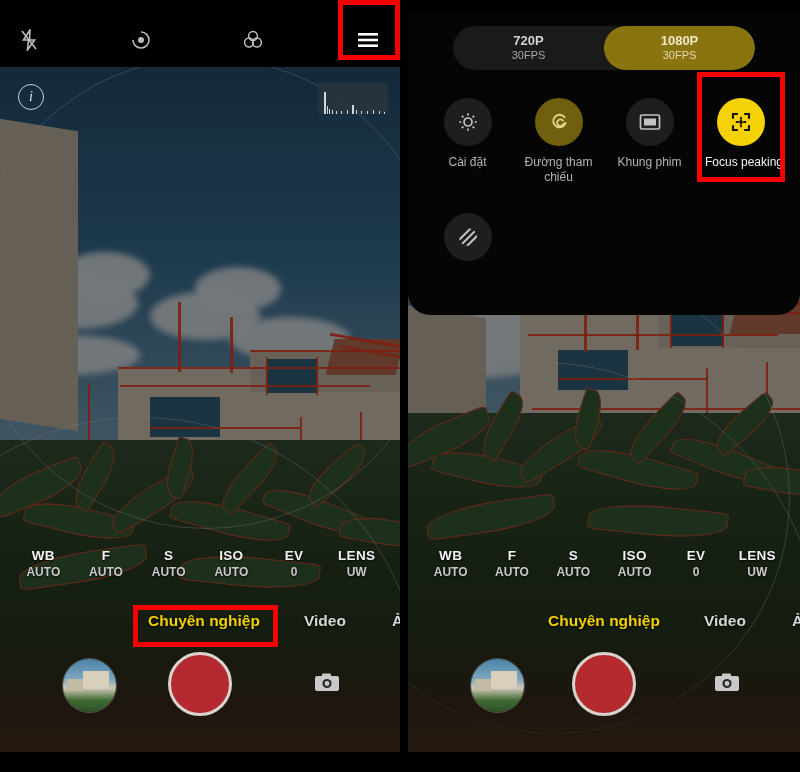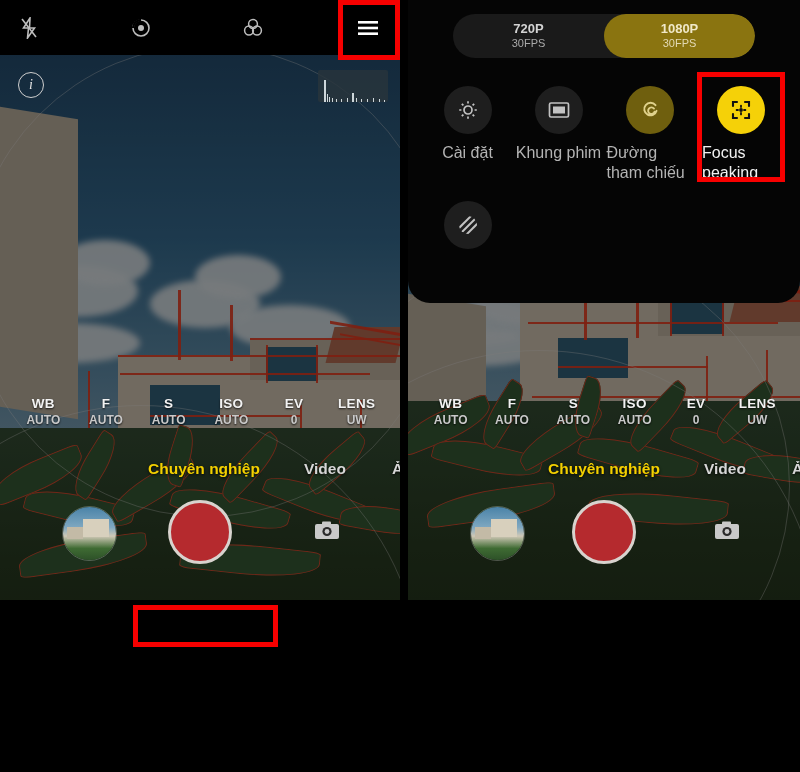--- a/index.html
+++ b/index.html
@@ -1,19 +1,19 @@
 <!DOCTYPE html>
 <html><head>
 <meta charset="utf-8">
 <style>
   html,body{margin:0;padding:0;background:#000;}
   body{width:800px;height:772px;font-family:"Liberation Sans",sans-serif;overflow:hidden;}
   .stage{position:relative;width:800px;height:772px;background:#000;}
 
-  .panel{position:absolute;top:0;height:600px;overflow:hidden;background:#000;}
+  .panel{position:absolute;top:12px;height:740px;overflow:hidden;background:#000;}
   .panel-left{left:0;width:400px;}
   .panel-right{left:408px;width:392px;}
 
   
   .viewfinder{position:absolute;left:0;width:100%;overflow:hidden;background:#2b4a63;}
   .vf-left{top:55px;height:717px;}
   .vf-right{top:0;height:772px;}
 
   .sky{position:absolute;left:0;top:0;width:100%;height:58%;
        background:linear-gradient(180deg,#1d4a6e 0%,#2f6a92 45%,#5e90ae 78%,#86a9bd 100%);}
@@ -97,21 +97,21 @@
   .res.sel .res-s{color:#e2d9b4;}
 
   .optgrid{position:absolute;left:0;top:78px;width:100%;display:flex;flex-wrap:wrap;
            padding:0 14px;box-sizing:border-box;}
   .opt{width:25%;box-sizing:border-box;display:flex;flex-direction:column;
        align-items:center;padding-top:8px;height:115px;}
   .opt-ic{width:48px;height:48px;border-radius:50%;background:#1e1e1e;
           display:flex;align-items:center;justify-content:center;color:#c2c2c2;}
   .opt-ic.dim{background:#6f5f0e;color:#ded08a;}
   .opt-ic.on{background:#f5d108;color:#141414;}
-  .opt-l{margin-top:9px;font-size:16px;color:#b4b4b4;text-align:left;line-height:1.25;
+  .opt-l{margin-top:9px;font-size:12px;color:#b4b4b4;text-align:center;line-height:1.25;
          max-width:86px;}
   .opt.active .opt-l{color:#f2f2f2;margin-left:7px;}
 
   
   .redbox{position:absolute;border:5px solid #f70000;box-sizing:border-box;z-index:30;
           pointer-events:none;}
   #rb-menu{left:338px;top:0px;width:62px;height:60px;}
   #rb-mode{left:133px;top:605px;width:145px;height:42px;}
   #rb-focus{left:697px;top:72px;width:88px;height:110px;}
 </style>
@@ -344,36 +344,36 @@
           <div class="opt-ic">
             <svg width="22" height="22" viewBox="0 0 22 22" fill="none" stroke="#c2c2c2" stroke-width="1.7">
               <circle cx="11" cy="11" r="4"></circle>
               <path d="M11 2.2v2.2M11 17.6v2.2M2.2 11h2.2M17.6 11h2.2M4.8 4.8l1.6 1.6M15.6 15.6l1.6 1.6M17.2 4.8l-1.6 1.6M6.4 15.6l-1.6 1.6"></path>
             </svg>
           </div>
           <div class="opt-l">Cài đặt</div>
         </div>
 
         <div class="opt">
+          <div class="opt-ic dim">
+            <svg width="22" height="22" viewBox="0 0 22 22" fill="none" stroke="#e0d28c" stroke-width="1.9" stroke-linecap="round">
+              <path d="M16.5 6.2a6.3 6.3 0 1 0 1.1 5.6M15 9.6a3.3 3.3 0 1 0 .6 3"></path>
+            </svg>
+          </div>
+          <div class="opt-l">Đường tham chiếu</div>
+        </div>
+
+        <div class="opt">
           <div class="opt-ic">
             <svg width="24" height="20" viewBox="0 0 24 20" fill="none" stroke="#c2c2c2" stroke-width="1.7">
               <rect x="2.5" y="3" width="19" height="14" rx="1.5"></rect>
               <rect x="6" y="6.5" width="12" height="7" fill="#c2c2c2" stroke="none"></rect>
             </svg>
           </div>
           <div class="opt-l">Khung phim</div>
-        </div>
-
-        <div class="opt">
-          <div class="opt-ic dim">
-            <svg width="22" height="22" viewBox="0 0 22 22" fill="none" stroke="#e0d28c" stroke-width="1.9" stroke-linecap="round">
-              <path d="M16.5 6.2a6.3 6.3 0 1 0 1.1 5.6M15 9.6a3.3 3.3 0 1 0 .6 3"></path>
-            </svg>
-          </div>
-          <div class="opt-l">Đường tham chiếu</div>
         </div>
 
         <div class="opt active">
           <div class="opt-ic on">
             <svg width="22" height="22" viewBox="0 0 22 22" fill="none" stroke="#111111" stroke-width="2.1" stroke-linecap="round">
               <path d="M3 7V3h4M19 7V3h-4M3 15v4h4M19 15v4h-4"></path>
               <circle cx="11" cy="11" r="1.9" fill="#111111" stroke="none"></circle>
               <path d="M11 6.6v1.4M11 14v1.4M6.6 11h1.4M14 11h1.4" stroke-width="1.8"></path>
             </svg>
           </div>

